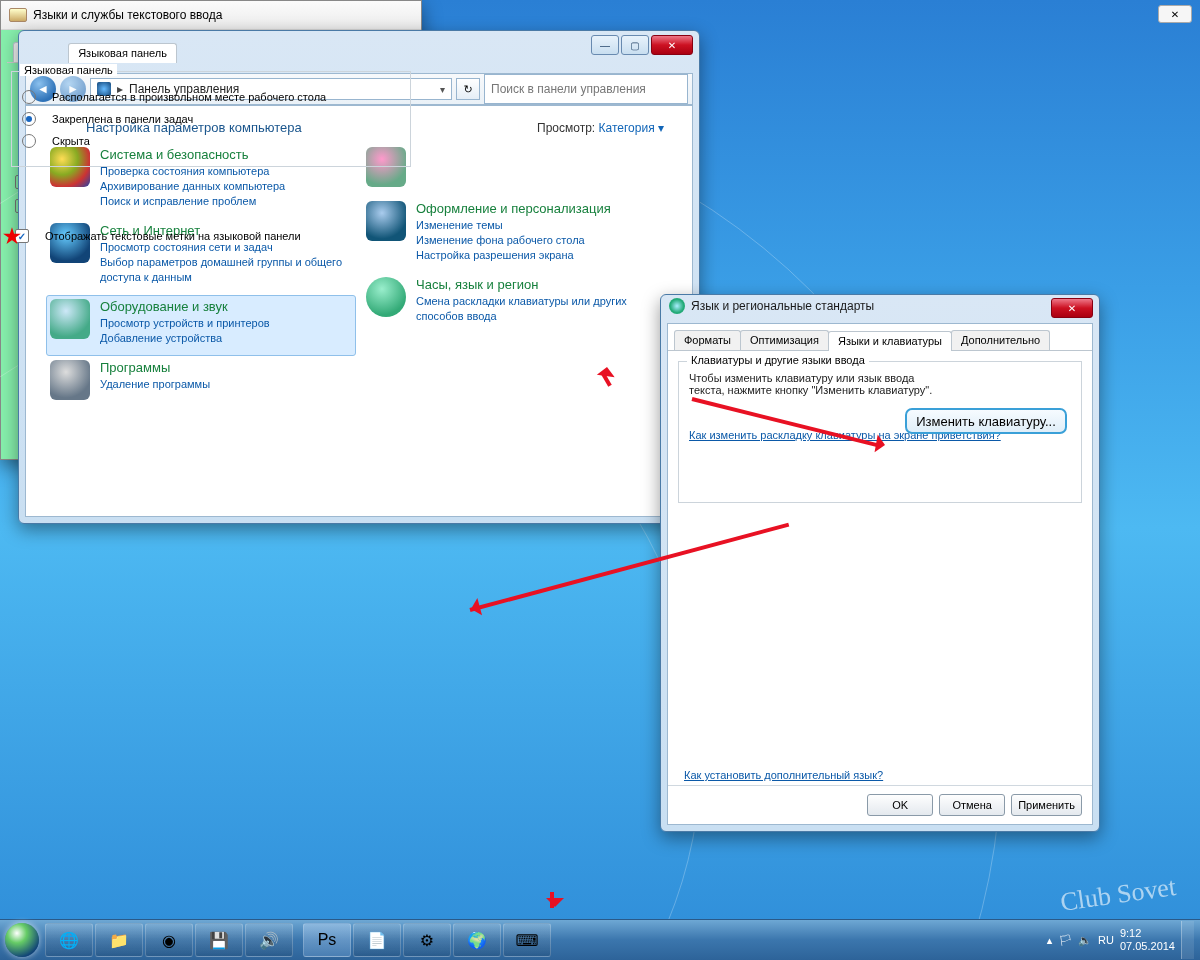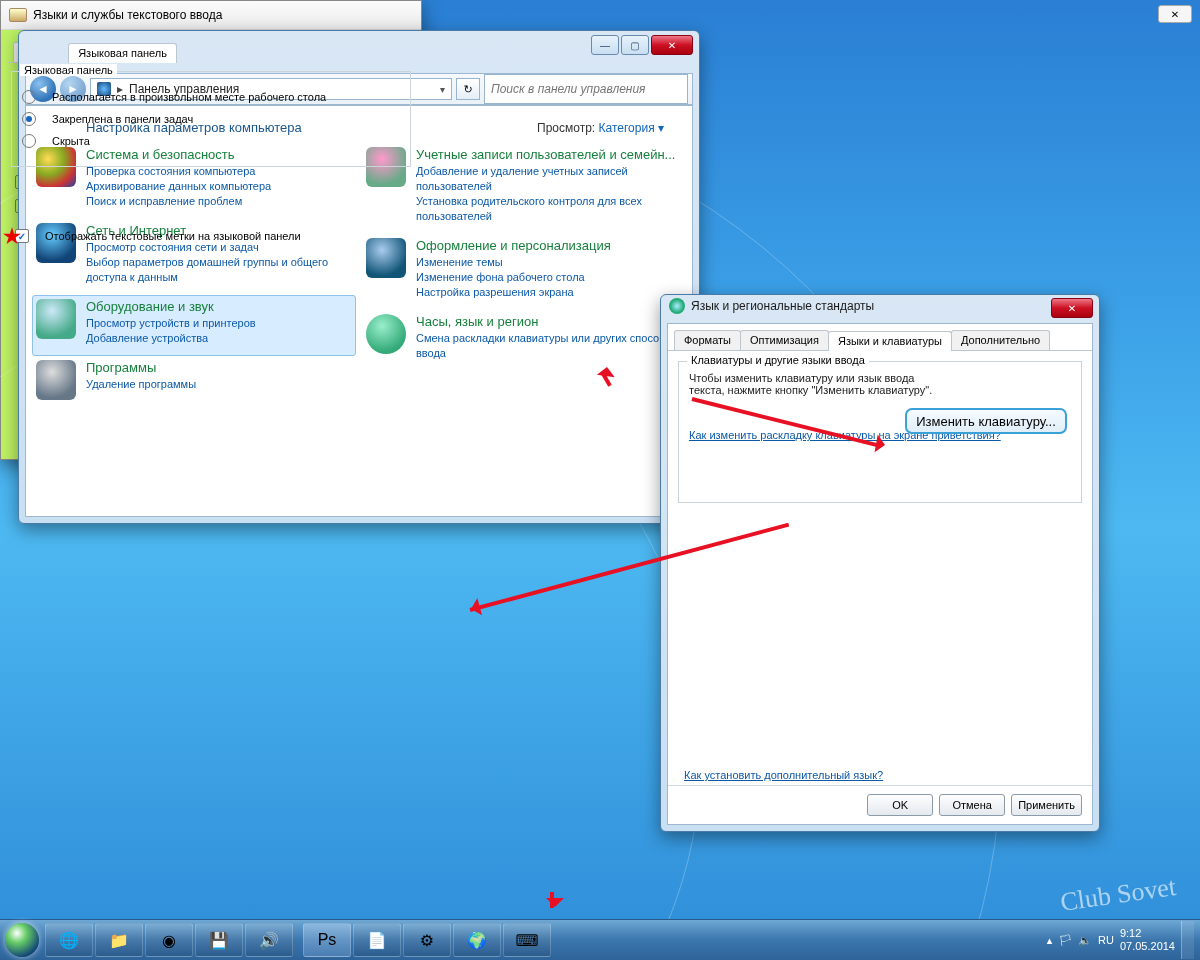--- a/index.html
+++ b/index.html
@@ -11,27 +11,27 @@
 .wcap{width:26px;height:18px;border:1px solid #688ab0;border-radius:3px;background:linear-gradient(#e8f2fb,#c8def0);font-size:10px;display:flex;align-items:center;justify-content:center;color:#26476a;cursor:pointer}
 .wcap.close{background:linear-gradient(#e78,#c12 50%,#a01);border-color:#801;color:#fff;width:40px}
 .inner{position:absolute;left:6px;right:6px;bottom:6px;background:#fff;border:1px solid #9db8d0}
 
 #cp{left:18px;top:30px;width:680px;height:492px}
 .navbar{position:absolute;left:6px;right:6px;top:42px;height:30px;background:linear-gradient(#f7f9fb,#eaf1f7);border:1px solid #9db8d0;display:flex;align-items:center;gap:4px;padding:0 4px}
 .navround{width:26px;height:26px;border-radius:50%;background:radial-gradient(circle at 35% 30%,#8bc1ee,#2e72b8 70%);display:flex;align-items:center;justify-content:center;color:#fff;font-size:12px}
 .addr{flex:1;height:20px;border:1px solid #98b5cf;background:#fff;display:flex;align-items:center;padding:0 6px;gap:6px;color:#222}
 .addr .drop{margin-left:auto;color:#555;font-size:10px}
 .nbtn{width:22px;height:20px;border:1px solid #98b5cf;background:linear-gradient(#fff,#e5eef6);display:flex;align-items:center;justify-content:center;font-size:11px}
-.search{width:190px;height:20px;border:1px solid #98b5cf;background:#fff;color:#777;padding:4px 6px;font-style:italic;display:flex;align-items:center}
+.search{width:190px;height:20px;border:1px solid #98b5cf;background:#fff;color:#777;padding:4px 6px;display:flex;align-items:center}
 #cp .body{position:absolute;left:6px;right:6px;top:74px;bottom:6px;background:#fff;border:1px solid #9db8d0;overflow:hidden}
 .hdr{display:flex;justify-content:space-between;padding:14px 28px 8px 60px;align-items:center}
 .hdr .hl{color:#1b568d;font-size:13px}
 .hdr .hr{font-size:12px;color:#333}
 .hdr .hr a{color:#1266b8;text-decoration:none}
-.cols{display:flex;gap:6px;padding:0 6px}
+.cols{display:flex;gap:6px;padding:0 20px}
 .col{flex:1}
 .item{display:flex;gap:10px;padding:4px 4px 10px 4px;border-radius:3px}
 .item.sel{background:#d8ecff;border:1px solid #8fc0ea;padding:3px 3px 9px 3px}
 .ico{width:40px;height:40px;border-radius:6px;flex-shrink:0}
 .ic1{background:radial-gradient(circle at 30% 30%,#fd5,#8a2 40%,#c33 70%,#24a)}
 .ic2{background:radial-gradient(circle at 40% 30%,#6cf,#147 70%)}
 .ic3{background:radial-gradient(circle at 40% 30%,#cde8f8,#4a8 70%)}
 .ic4{background:radial-gradient(circle at 40% 30%,#ddd,#678 70%)}
 .ic5{background:radial-gradient(circle at 40% 30%,#f9c,#6a8 70%)}
 .ic6{background:radial-gradient(circle at 40% 30%,#ace,#157 70%)}
@@ -47,21 +47,21 @@
 .tab{border:1px solid #bcc6cf;border-bottom:none;background:#f1f1f1;padding:3px 9px;font-size:11px;border-radius:3px 3px 0 0;cursor:pointer;margin-right:-1px}
 .tab.active{background:#fff;position:relative;top:1px;padding-bottom:4px}
 .group{border:1px solid #ccd4db;margin:10px;padding:10px;position:relative}
 .group .gt{position:absolute;top:-8px;left:8px;background:#fff;padding:0 4px;font-size:11px}
 .txt{font-size:11px;color:#222}
 .hl-link{color:#0b59a8;text-decoration:underline;cursor:pointer;font-size:11px}
 .bigbtn{position:absolute;right:14px;top:46px;width:158px;height:22px;border:2px solid #3aa0d8;background:linear-gradient(#f6fbff,#e0eef8);border-radius:7px;display:flex;align-items:center;justify-content:center;font-size:13px;cursor:pointer}
 .btnrow{display:flex;justify-content:flex-end;gap:6px;padding:8px 10px;border-top:1px solid #d0d8df}
 .btn{min-width:66px;height:22px;border:1px solid #8a9aa8;background:linear-gradient(#fefefe,#e4e9ee);border-radius:3px;font-size:11px;cursor:pointer}
 
-#ts{left:196px;top:486px;width:420px;height:458px;background:#bef264;border:1px solid #888;box-shadow:0 6px 18px rgba(0,0,0,.45);z-index:5}
+#ts{left:196px;top:486px;width:420px;height:458px;background:#86efac;border:1px solid #888;box-shadow:0 6px 18px rgba(0,0,0,.45);z-index:5}
 #ts .tsbar{height:28px;display:flex;align-items:center;padding:0 8px;gap:6px;border-bottom:1px solid #d6d6d6;background:linear-gradient(#fbfbfb,#ececec)}
 #ts .xbox{position:absolute;right:8px;top:5px;width:32px;height:16px;border:1px solid #aaa;border-radius:3px;display:flex;align-items:center;justify-content:center;font-size:10px;cursor:pointer;background:#f6f6f6}
 .radiorow{display:flex;align-items:center;gap:16px;margin:8px 0;font-size:11px}
 .radio,.cbx{width:12px;height:12px;border:1px solid #777;border-radius:50%;display:inline-flex;align-items:center;justify-content:center;flex-shrink:0}
 .radio.ck::after{content:"";width:6px;height:6px;background:#1866c0;border-radius:50%}
 .cbx{border-radius:2px}
 .cbx.ck{background:#fff}
 .cbx.ck::after{content:"✓";font-size:10px;color:#1866c0;font-weight:bold}
 .star{position:absolute;color:#e00;font-size:20px;font-weight:bold}
 
@@ -138,25 +138,20 @@
             <div class="ico ic4"></div>
             <div class="itext">
               <div class="iname">Программы</div>
               <div class="ilink">Удаление программы</div>
             </div>
           </div>
         </div>
       <div class="col" id="colR">
           <div class="item">
             <div class="ico ic5"></div>
-            <div class="itext">
-              <div class="iname">Учетные записи пользователей и семейн...</div>
-              <div class="ilink">Добавление и удаление учетных записей пользователей</div>
-              <div class="ilink">Установка родительского контроля для всех пользователей</div>
-            </div>
           </div>
           <div class="item">
             <div class="ico ic6"></div>
             <div class="itext">
               <div class="iname">Оформление и персонализация</div>
               <div class="ilink">Изменение темы</div>
               <div class="ilink">Изменение фона рабочего стола</div>
               <div class="ilink">Настройка разрешения экрана</div>
             </div>
           </div>

